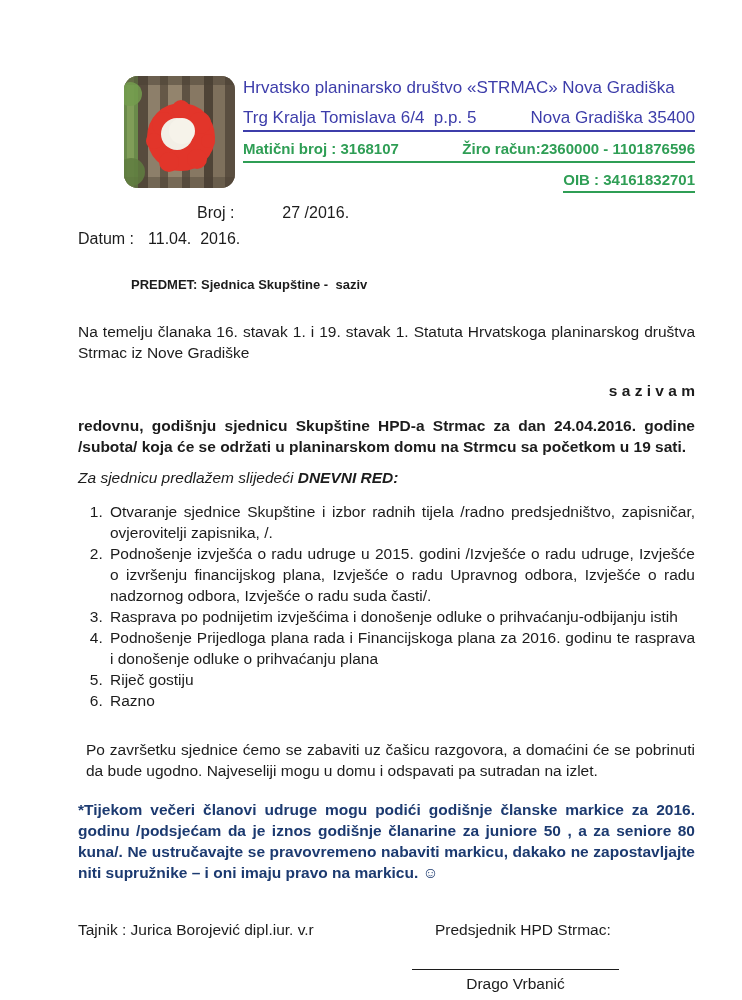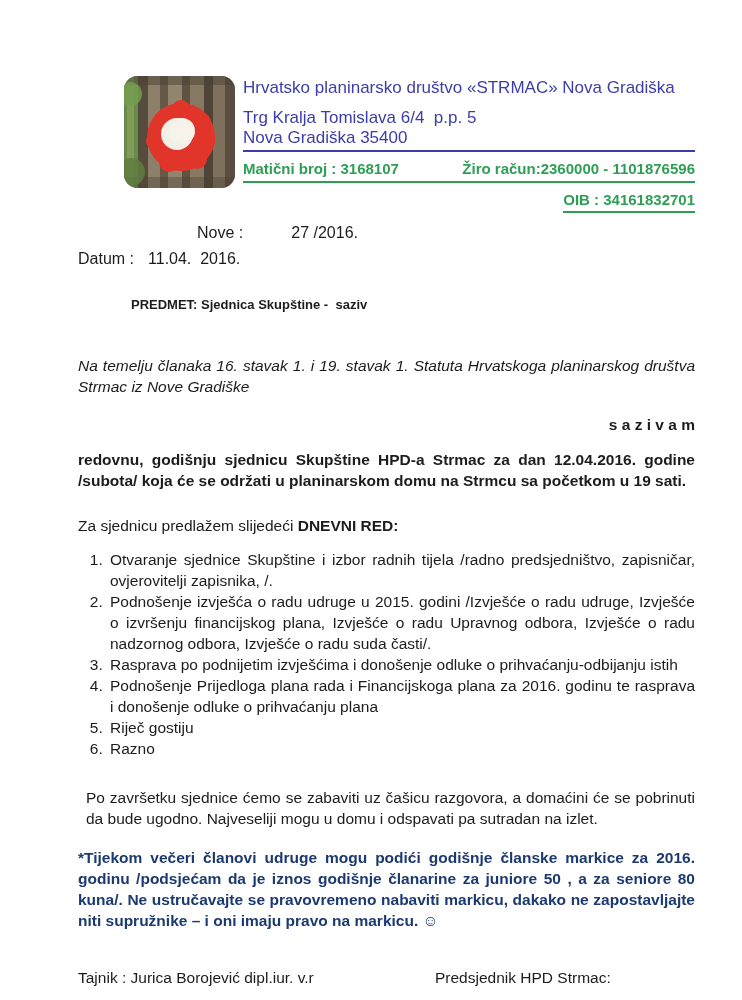--- a/index.html
+++ b/index.html
@@ -21,21 +21,21 @@
 
   
   .header { display: flex; align-items: flex-start; padding-left: 46px; }
   .logo { width: 111px; height: 112px; flex: 0 0 auto; }
   .head-text { flex: 1 1 auto; margin-left: 8px; padding-top: 2px; }
   .h1 { color: var(--header_blue, #3d3daa); font-size: 17px; line-height: 20px; }
   .h2 {
     display: flex; justify-content: space-between;
     color: var(--header_blue, #3d3daa); font-size: 17px; line-height: 20px;
     border-bottom: 2px solid var(--header_blue, #3d3daa);
-    padding-bottom: 2px; margin-top: 10px; flex-direction: column;
+    padding-bottom: 2px; margin-top: 10px;
   }
   .h3 {
     display: flex; justify-content: space-between;
     color: var(--header_green, #2f9e55); font-weight: bold; font-size: 15px; line-height: 18px;
     border-bottom: 2px solid var(--header_green, #2f9e55);
     padding-bottom: 3px; margin-top: 8px; gap: 32px;
   }
   .h4row { text-align: right; margin-top: 6px; }
   .h4 {
     display: inline-block;
@@ -45,24 +45,24 @@
   }
 
   
   .meta-broj { margin-top: 9px; margin-left: 119px; font-size: 16px; }
   .meta-broj .val { margin-left: 48px; }
   .meta-datum { margin-top: 5px; font-size: 16px; }
   .meta-datum .val { margin-left: 14px; }
 
   .subject { margin-top: 25px; margin-left: 53px; font-weight: bold; font-size: 13px; }
 
-  .intro { margin-top: 40px; font-style: italic; }
+  .intro { margin-top: 26px; }
   .sazivam { margin-top: 17px; text-align: right; font-weight: bold; }
   .convocation { margin-top: 14px; font-weight: bold; }
-  .agenda-intro { margin-top: 24px; }
+  .agenda-intro { margin-top: 10px; font-style: italic; }
   .agenda { margin: 13px 0 0 0; padding-left: 29px; }
   .agenda li { padding-left: 3px; }
   .after { margin-top: 28px; margin-left: 8px; }
   .note { margin-top: 18px; font-weight: bold; color: var(--note_blue, #1c3a70); }
 
   .footer { margin-top: 36px; position: relative; height: 21px; }
   .president { position: absolute; left: 357px; top: 0; }
   .sig { margin-left: 334px; margin-top: 29px; width: 207px; text-align: center; }
   .sig-line { border-top: 1.5px solid #1c1c1c; height: 0; }
   .sig-name { margin-top: 3px; }
@@ -120,33 +120,33 @@
         <span>Matični broj : 3168107</span>
         <span>Žiro račun:2360000 - 1101876596</span>
       </div>
       <div class="h4row">
         <span class="h4">OIB : 34161832701</span>
       </div>
     </div>
   </div>
 
   <div class="meta-broj">
-    <span>Nove :</span><span class="val keep">27 /2016.</span>
+    <span>Broj :</span><span class="val keep">27 /2016.</span>
   </div>
   <div class="meta-datum">
     <span>Datum :</span><span class="val keep">11.04.  2016.</span>
   </div>
 
   <div class="subject keep">PREDMET: Sjednica Skupštine -  saziv</div>
 
   <p class="intro just">Na temelju članaka 16. stavak 1. i 19. stavak 1. Statuta Hrvatskoga planinarskog društva Strmac iz Nove Gradiške</p>
 
   <div class="sazivam">s a z i v a m</div>
 
-  <p class="convocation just">redovnu, godišnju sjednicu Skupštine  HPD-a Strmac  za dan 12.04.2016. godine /subota/ koja će se održati  u planinarskom domu na Strmcu sa početkom u 19 sati.</p>
+  <p class="convocation just">redovnu, godišnju sjednicu Skupštine  HPD-a Strmac  za dan 24.04.2016. godine /subota/ koja će se održati  u planinarskom domu na Strmcu sa početkom u 19 sati.</p>
 
   <p class="agenda-intro"><span>Za sjednicu predlažem slijedeći </span><b>DNEVNI RED:</b></p>
 
   <ol class="agenda">
     <li class="just">Otvaranje sjednice Skupštine i izbor radnih tijela  /radno predsjedništvo, zapisničar, ovjerovitelji zapisnika, /.</li>
     <li class="just">Podnošenje izvješća o radu udruge u 2015. godini /Izvješće o radu udruge, Izvješće o izvršenju financijskog plana, Izvješće o radu Upravnog odbora, Izvješće o radu nadzornog odbora, Izvješće o radu suda časti/.</li>
     <li class="just">Rasprava po podnijetim izvješćima i donošenje odluke o prihvaćanju-odbijanju istih</li>
     <li class="just">Podnošenje Prijedloga plana rada i Financijskoga plana za 2016. godinu te rasprava i donošenje odluke o prihvaćanju plana</li>
     <li class="just">Riječ gostiju</li>
     <li class="just">Razno</li>

